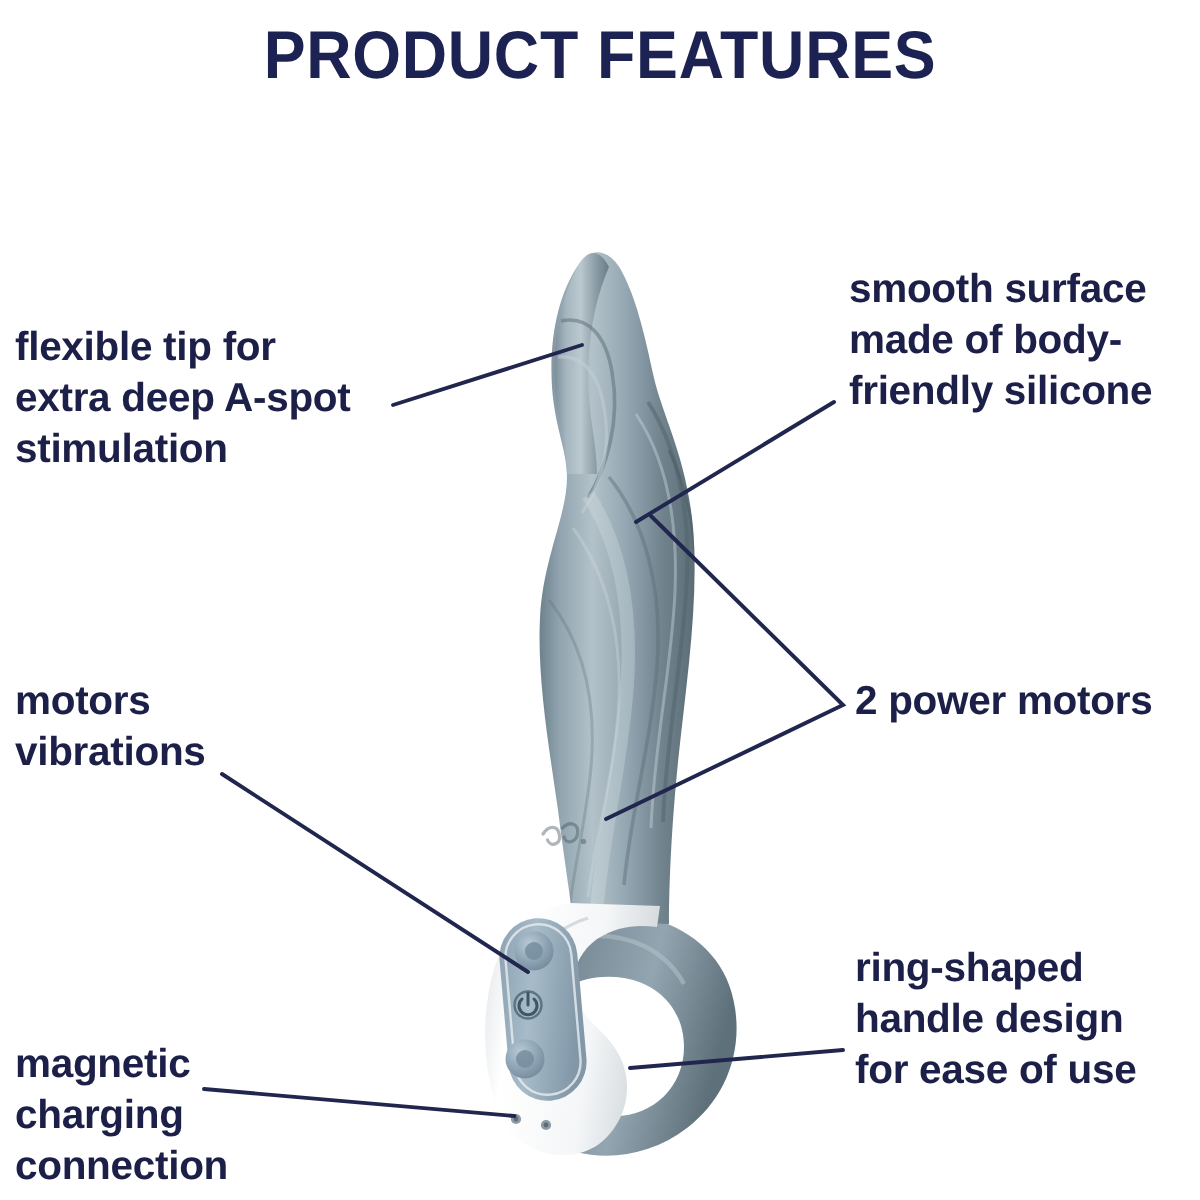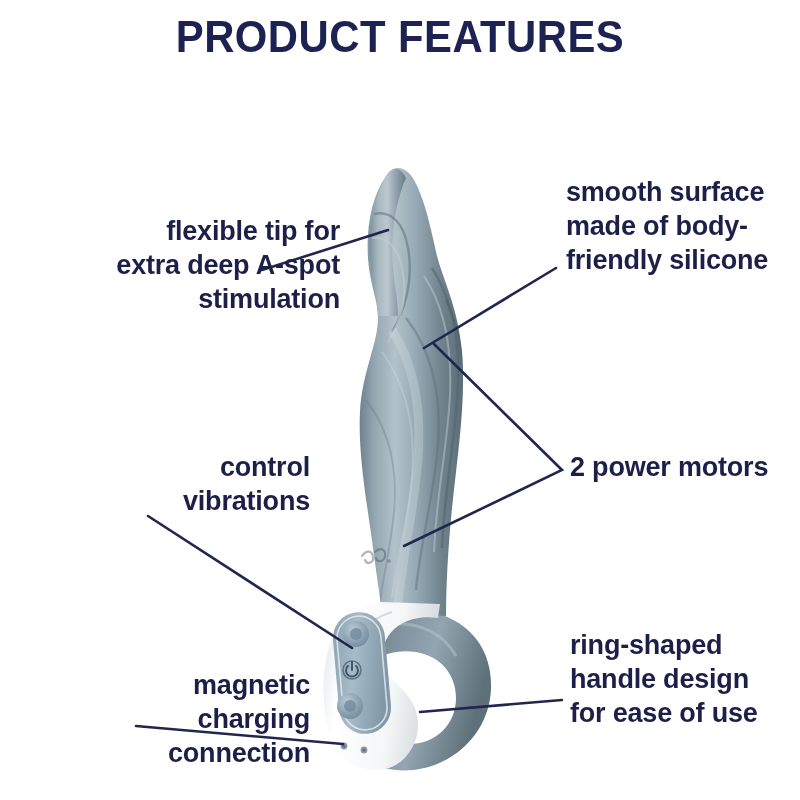--- a/index.html
+++ b/index.html
@@ -24,27 +24,27 @@
   .callout{
     position:absolute;
     font-family:"Liberation Sans", sans-serif;
     font-weight:600;
     font-size:27px;line-height:34px;
     color:#1c2048;
     white-space:pre-line;
     letter-spacing:-0.2px;
   }
   .callout.right{text-align:left;}
-  .callout.left{text-align:right;}
+  .callout.left{text-align:left;}
 
   #label-flexible-tip   {left:10px; top:214px; width:330px;}
   #label-smooth-surface {left:566px;top:175px; width:240px;}
   #label-power-motors   {left:570px;top:450px; width:240px;}
   #label-control-vib    {left:10px; top:450px; width:300px;}
-  #label-magnetic       {left:10px; top:668px; width:300px;}
+  #label-magnetic       {left:10px; top:692px; width:300px;}
   #label-ring-handle    {left:570px;top:628px; width:240px;}
 
   
   #leaders,#product{position:absolute;left:0;top:0;width:800px;height:800px;}
   #leaders{pointer-events:none;}
 </style>
 </head>
 <body>
 
 <div id="stage">
@@ -218,21 +218,21 @@
   <div class="callout left" id="label-flexible-tip">flexible tip for
 extra deep A-spot
 stimulation</div>
 
   <div class="callout right" id="label-smooth-surface">smooth surface
 made of body-
 friendly silicone</div>
 
   <div class="callout right" id="label-power-motors">2 power motors</div>
 
-  <div class="callout left" id="label-control-vib">control
+  <div class="callout left" id="label-control-vib">motors
 vibrations</div>
 
   <div class="callout left" id="label-magnetic">magnetic
 charging
 connection</div>
 
   <div class="callout right" id="label-ring-handle">ring-shaped
 handle design
 for ease of use</div>
 

